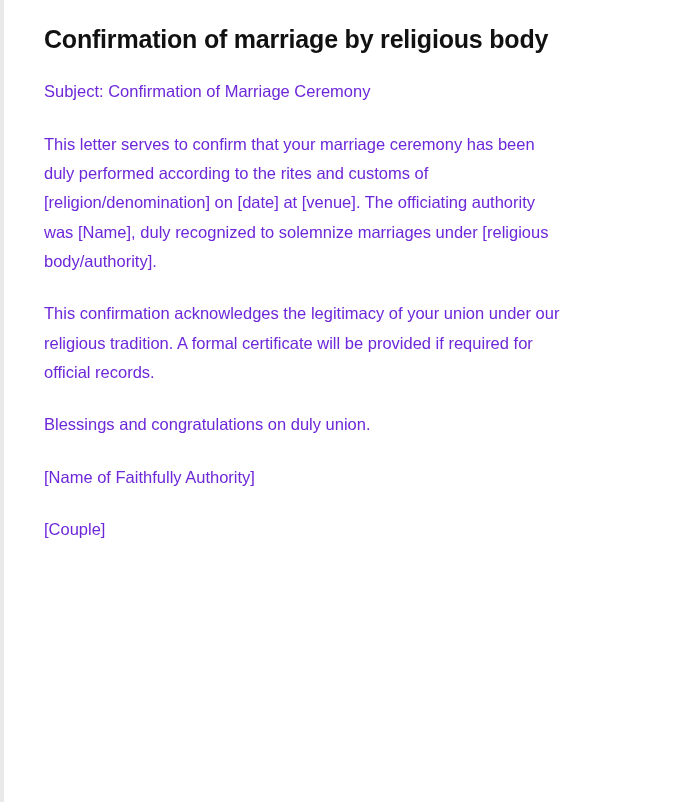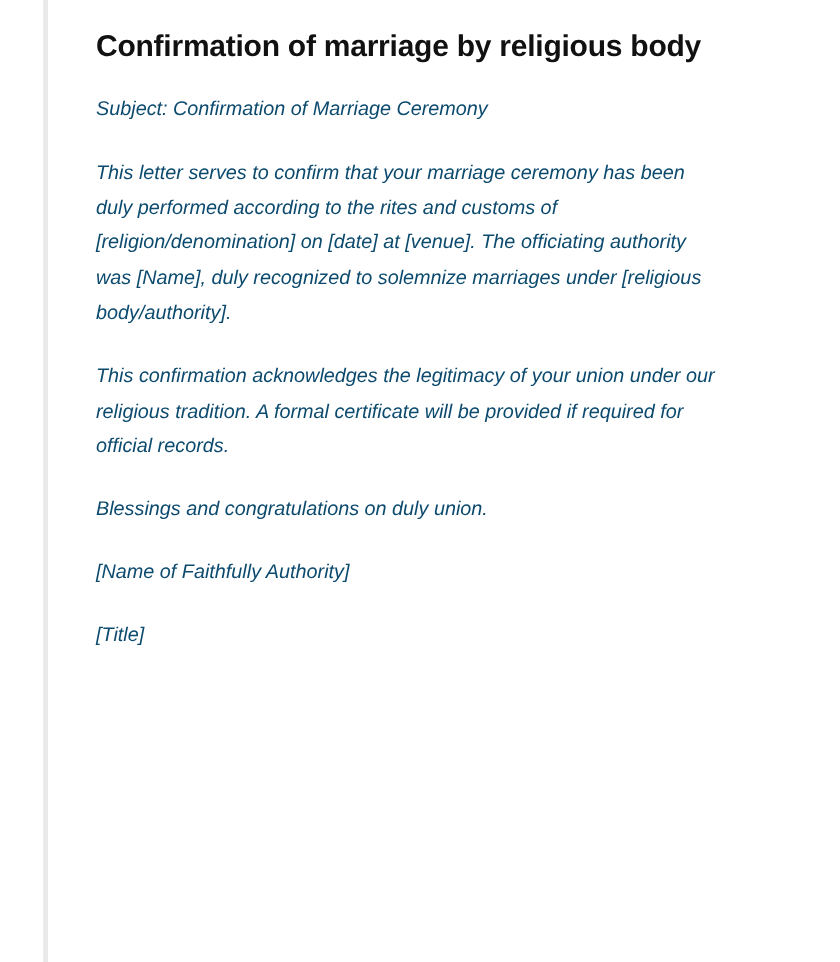--- a/index.html
+++ b/index.html
@@ -14,37 +14,35 @@
     color: #1b1b1b;
     -webkit-font-smoothing: antialiased;
   }
   .page {
     box-sizing: border-box;
     width: 608px;
     min-height: 802px;
     padding: 24px 40px 18px 40px;
     background: #ffffff;
     border-left: 4px solid #e9e9e9;
-    margin-left: 36px;
   }
   .doc-title {
     font-size: 25px;
     line-height: 1.25;
     font-weight: bold;
     letter-spacing: -0.2px;
     margin: 0 0 22px 0;
     color: #111111;
   }
   .para {
     font-size: 16.5px;
     line-height: 1.78;
     margin: 0 0 23px 0;
-    color: #0c4a6e;
+    color: #6d28d9;
     max-width: 600px;
-    font-style: italic;
   }
   .para:last-child {
     margin-bottom: 0;
   }
 </style>
 </head>
 <body>
 
 <div class="page">
 
@@ -55,16 +53,16 @@
 
   <p class="para">This letter serves to confirm that your marriage ceremony has been duly performed according to the rites and customs of [religion/denomination] on [date] at [venue]. The officiating authority was [Name], duly recognized to solemnize marriages under [religious body/authority].</p>
 
   <p class="para">This confirmation acknowledges the legitimacy of your union under our religious tradition. A formal certificate will be provided if required for official records.</p>
 
   <p class="para">Blessings and congratulations on duly union.</p>
 
 
   <p class="para">[Name of Faithfully Authority]</p>
 
-  <p class="para">[Title]</p>
+  <p class="para">[Couple]</p>
 
 
 </div>
 
 </body></html>

